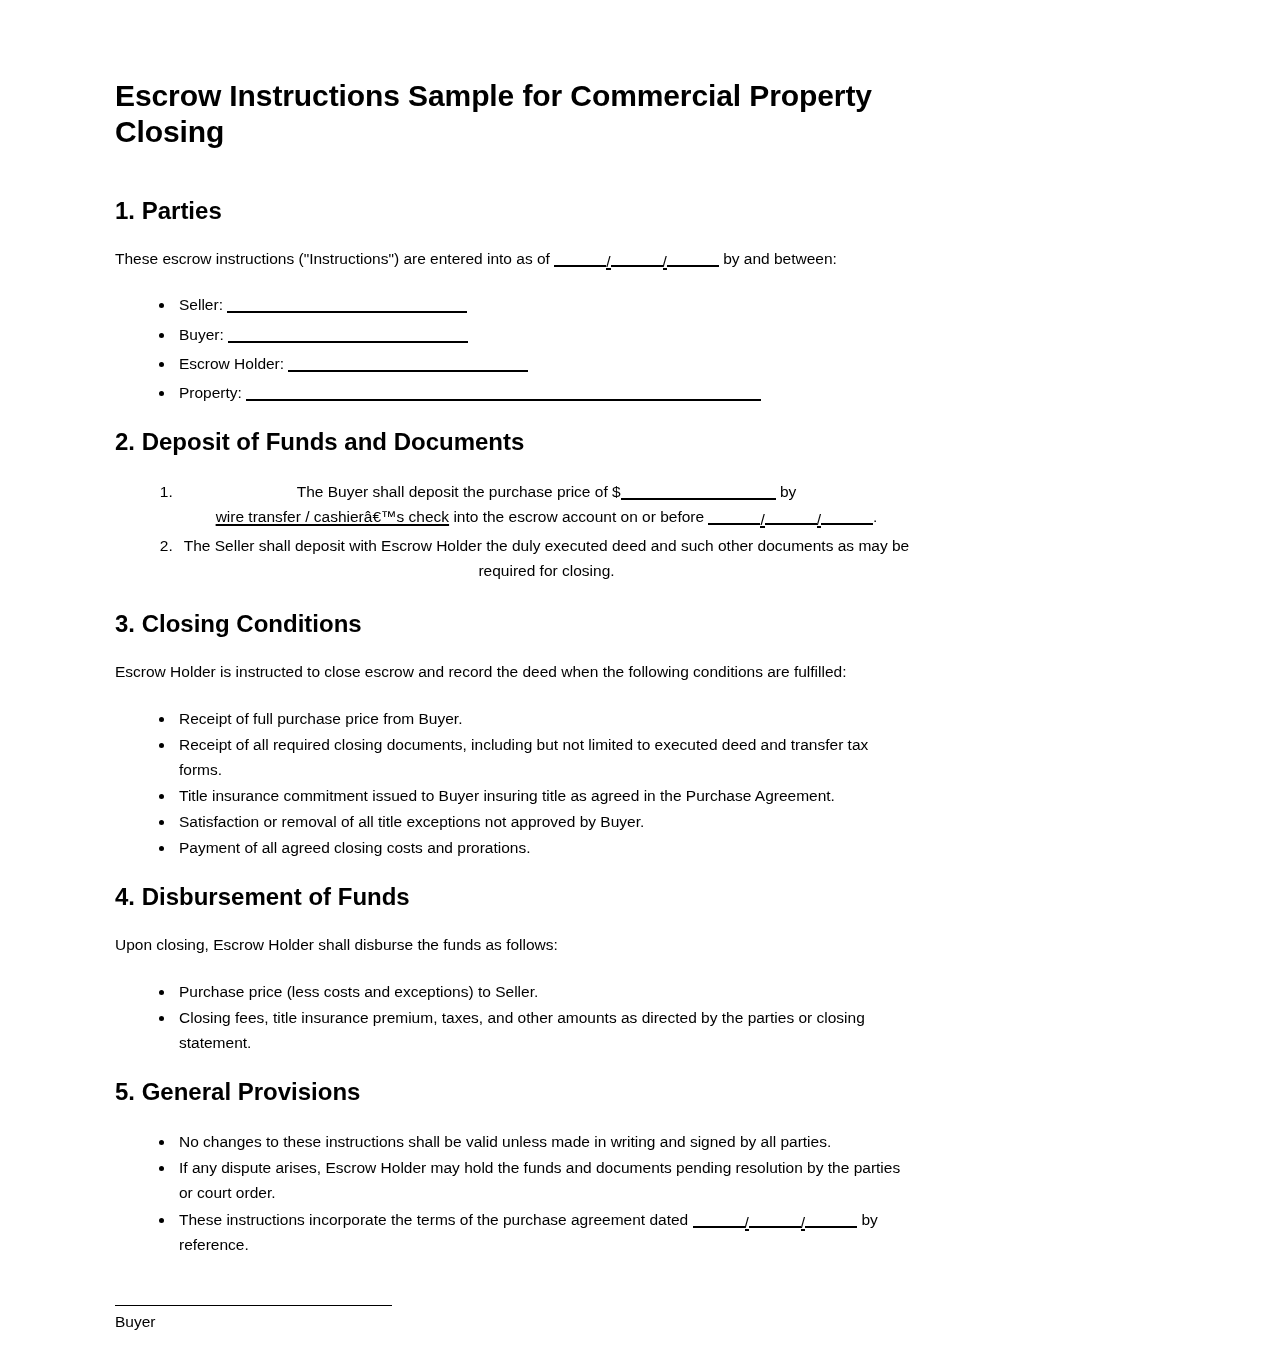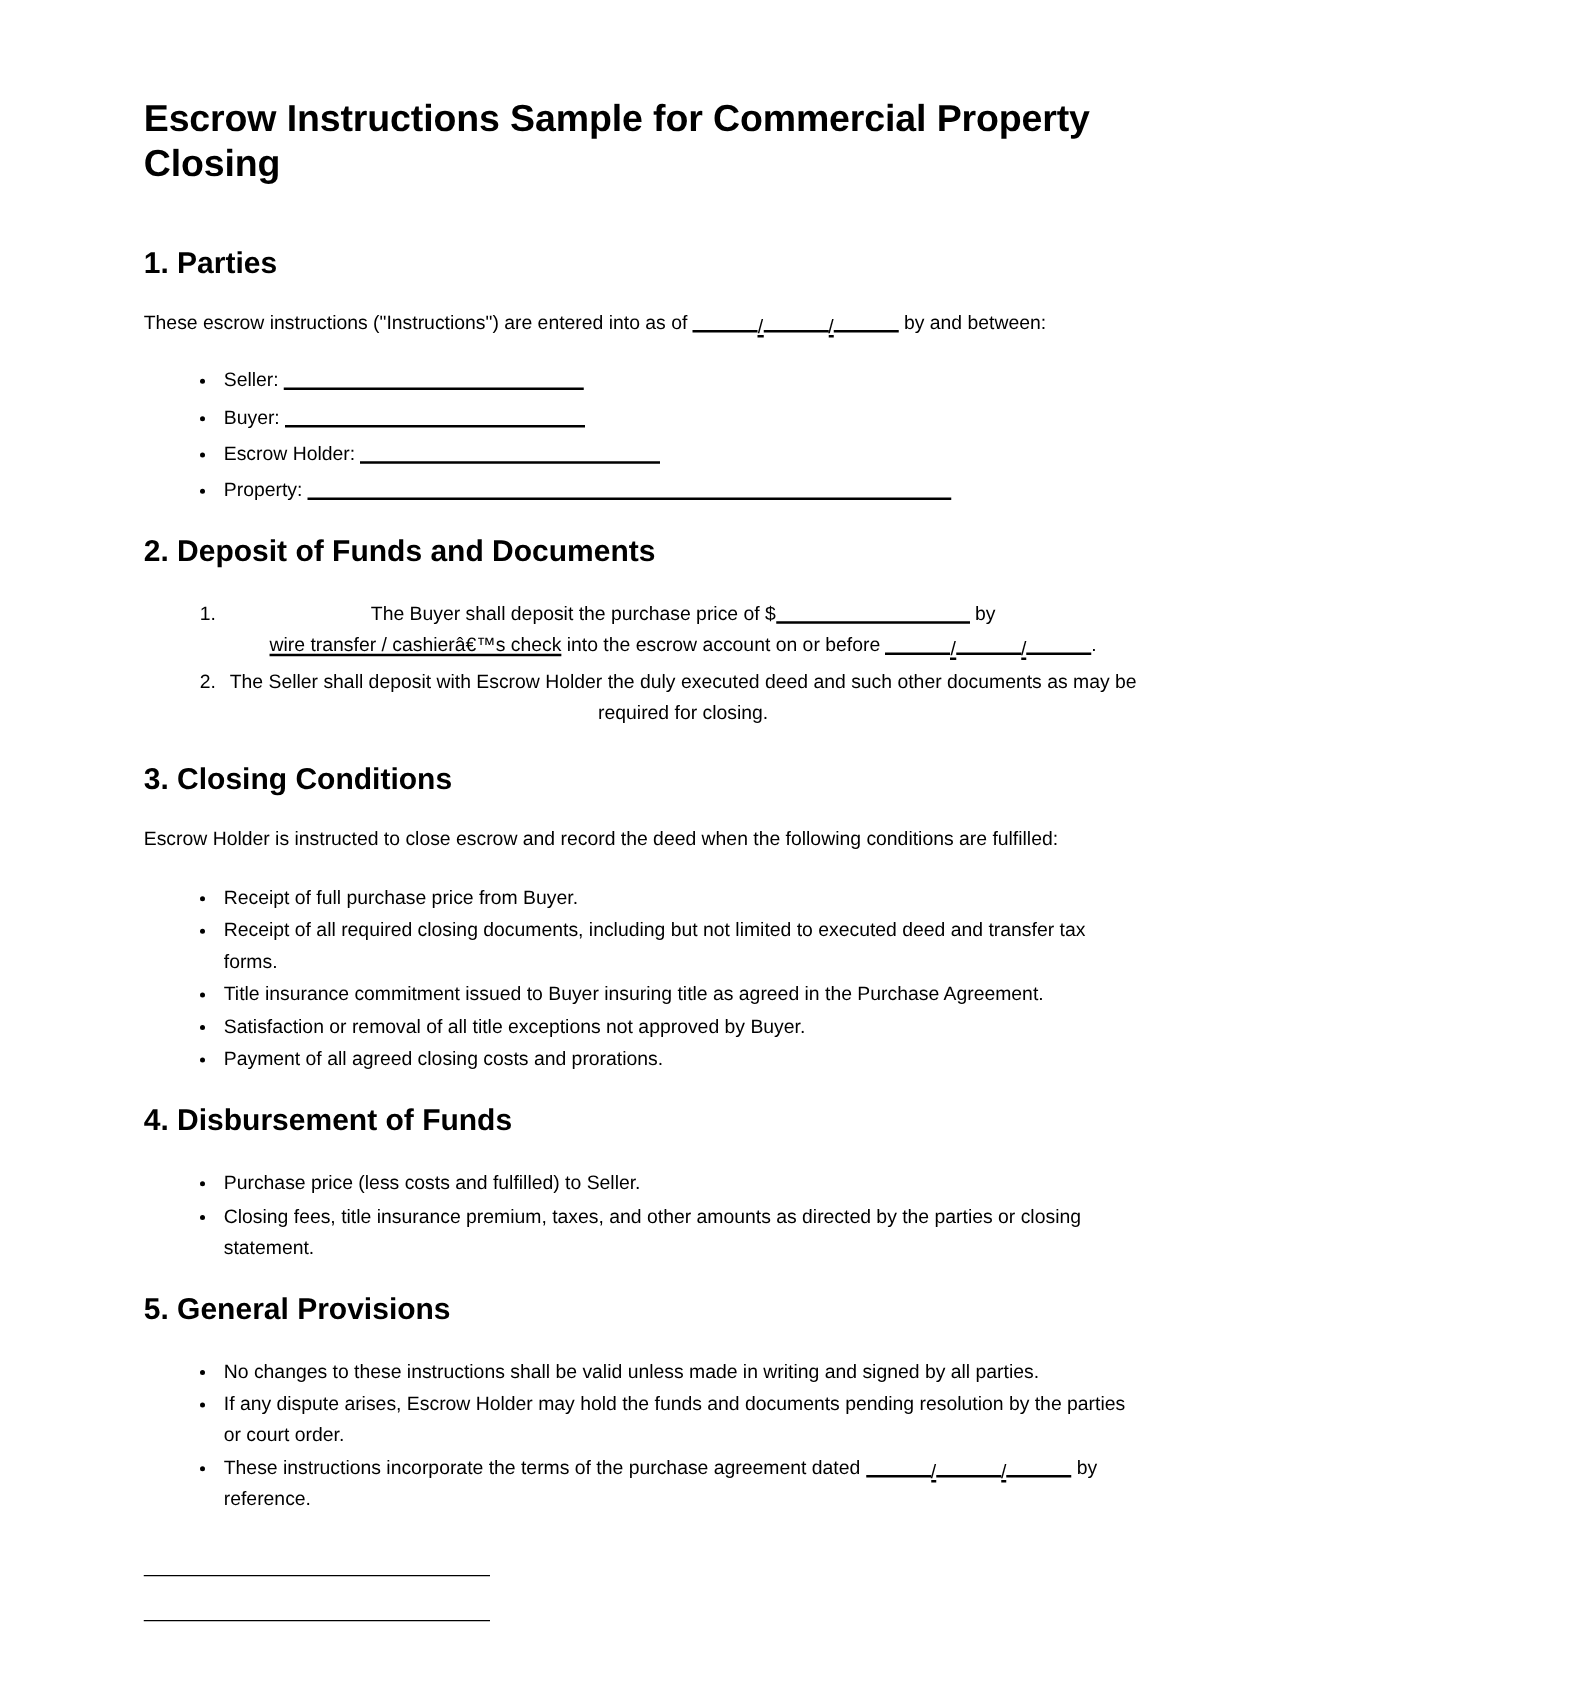--- a/index.html
+++ b/index.html
@@ -145,41 +145,43 @@
       <li>Receipt of full purchase price from Buyer.</li>
       <li>Receipt of all required closing documents, including but not limited to executed deed and transfer tax forms.</li>
       <li>Title insurance commitment issued to Buyer insuring title as agreed in the Purchase Agreement.</li>
       <li>Satisfaction or removal of all title exceptions not approved by Buyer.</li>
       <li>Payment of all agreed closing costs and prorations.</li>
     </ul>
   </div>
 
   <div class="section-block">
     <h2 class="section-heading">4. Disbursement of Funds</h2>
+    <p class="para">Upon closing, Escrow Holder shall disburse the funds as follows:</p>
     <ul class="bullets tight">
-      <li>Purchase price (less costs and fulfilled) to Seller.</li>
+      <li>Purchase price (less costs and exceptions) to Seller.</li>
       <li>Closing fees, title insurance premium, taxes, and other amounts as directed by the parties or closing statement.</li>
     </ul>
   </div>
 
   <div class="section-block">
     <h2 class="section-heading">5. General Provisions</h2>
     <ul class="bullets tight">
       <li>No changes to these instructions shall be valid unless made in writing and signed by all parties.</li>
       <li>If any dispute arises, Escrow Holder may hold the funds and documents pending resolution by the parties or court order.</li>
       <li>
         <span>These instructions incorporate the terms of the purchase agreement dated</span>
         <span class="date-blank"><span class="date-seg"></span><span class="date-slash">/</span><span class="date-seg"></span><span class="date-slash">/</span><span class="date-seg"></span></span>
         <span>by reference.</span>
       </li>
     </ul>
   </div>
 
   <div class="signatures">
     <div class="sig-group">
       <div class="sig-rule"></div>
+      <div class="sig-label">Buyer</div>
     </div>
     <div class="sig-group">
       <div class="sig-rule"></div>
     </div>
   </div>
 
 </div>
 
 </body></html>

